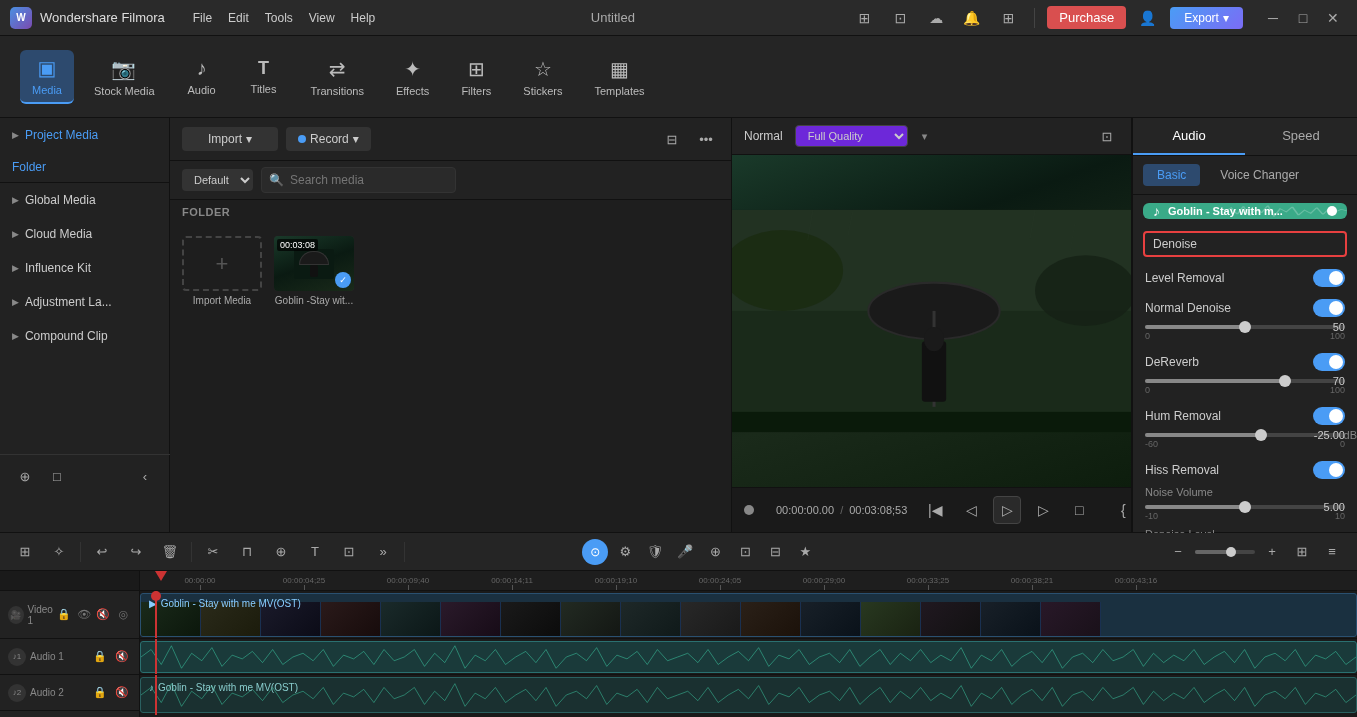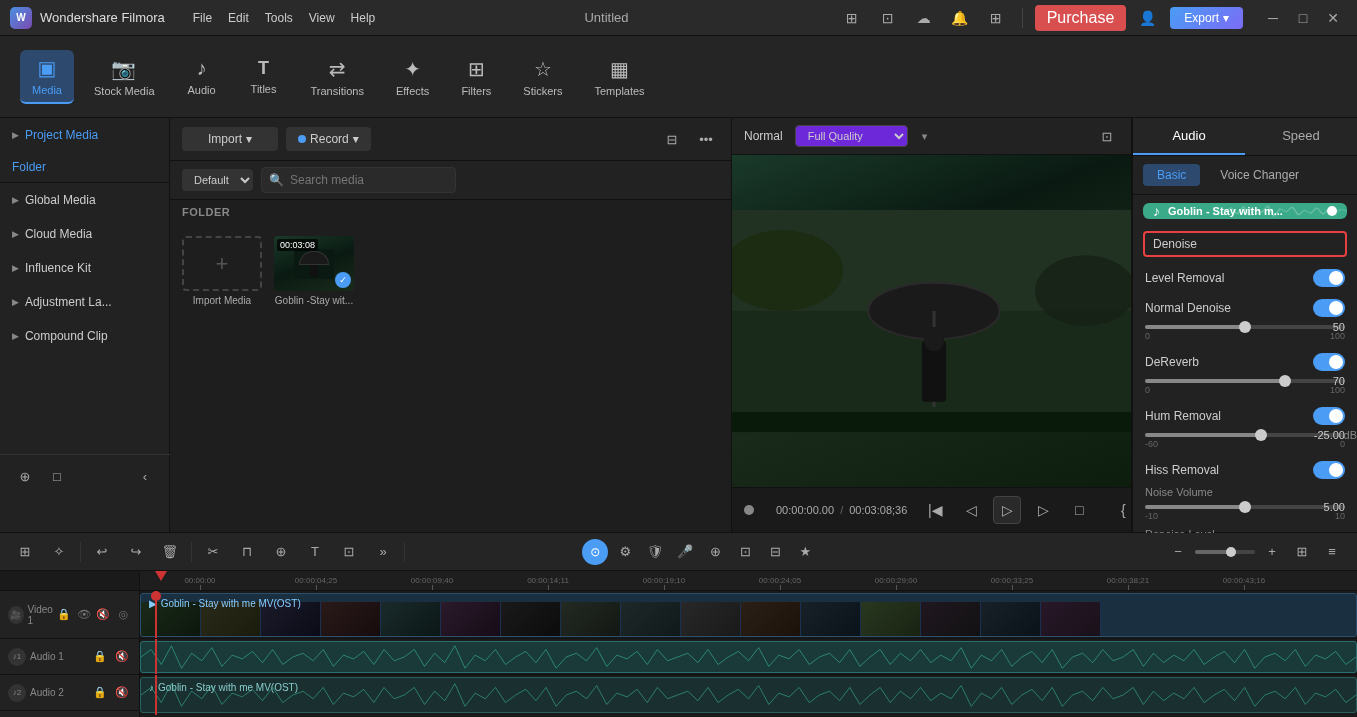--- a/index.html
+++ b/index.html
@@ -72,21 +72,21 @@
       cursor: pointer;
       color: #aaa;
       font-size: 14px;
       border-radius: 3px;
     }
     .purchase-btn {
       background: #d94f4f;
       color: white;
       padding: 4px 12px;
       border-radius: 4px;
-      font-size: 16px;
+      font-size: 13px;
       cursor: pointer;
       border: none;
     }
     .export-btn {
       background: linear-gradient(135deg, #4a9cf5, #7b6cf5);
       color: white;
       padding: 4px 14px;
       border-radius: 4px;
       font-size: 12px;
       cursor: pointer;
@@ -802,21 +802,21 @@
       display: flex;
       align-items: center;
       position: relative;
       overflow: hidden;
     }
     .time-marks {
       display: flex;
       align-items: flex-end;
       height: 20px;
       padding-left: 10px;
-      gap: 16px;
+      gap: 4px;
     }
     .time-mark {
       display: flex;
       flex-direction: column;
       align-items: center;
       min-width: 100px;
     }
     .time-mark-label {
       font-size: 8px;
       color: #666;
@@ -1133,21 +1133,21 @@
     <div class="preview-controls">
       <div class="timeline-bar">
         <div class="progress-dot"></div>
         <div class="progress-track">
           <div class="progress-fill"></div>
         </div>
       </div>
       <div class="time-display">
         <span>00:00:00.00</span>
         <span class="time-separator">/</span>
-        <span>00:03:08;36</span>
+        <span>00:03:08;53</span>
       </div>
       <div class="control-buttons">
         <div class="ctrl-btn">|◀</div>
         <div class="ctrl-btn">◁</div>
         <div class="ctrl-btn play">▷</div>
         <div class="ctrl-btn">▷</div>
         <div class="ctrl-btn">□</div>
         <div style="flex:1"></div>
         <div class="ctrl-btn">{</div>
         <div class="ctrl-btn">}</div>

